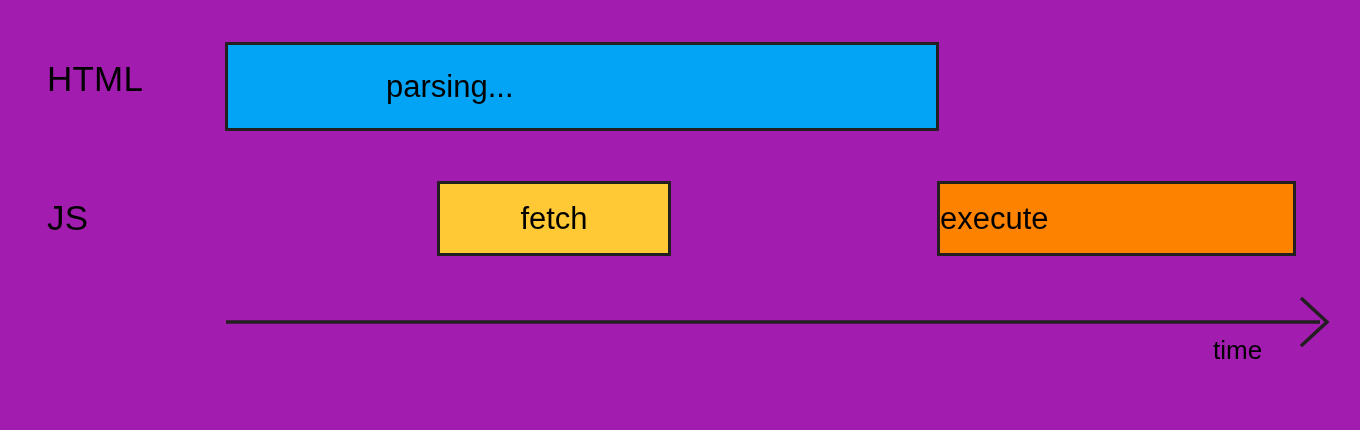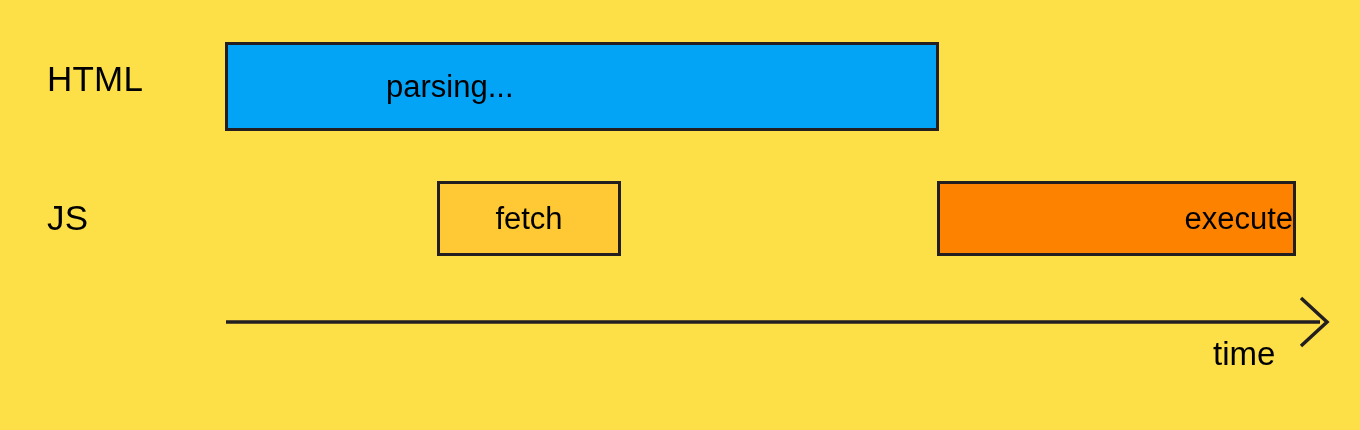--- a/index.html
+++ b/index.html
@@ -8,21 +8,21 @@
     background: #ffffff;
   }
   body {
     font-family: "Liberation Sans", sans-serif;
     -webkit-font-smoothing: antialiased;
   }
   #canvas {
     position: relative;
     width: 1360px;
     height: 430px;
-    background: #fde047;
+    background: #a21caf;
     overflow: hidden;
   }
 
   
   .row-label {
     position: absolute;
     font-size: 35px;
     line-height: 1;
     color: #000000;
     white-space: nowrap;
@@ -59,51 +59,51 @@
     left: 158px;
   }
   #bar-html .done-text {
     position: absolute;
     right: 23px;
   }
 
   #bar-fetch {
     left: 437px;
     top: 181px;
-    width: 184px;
+    width: 234px;
     height: 75px;
     background: #ffc935;
     justify-content: center;
   }
 
   #bar-execute {
     left: 937px;
     top: 181px;
     width: 359px;
     height: 75px;
     background: #fc8200;
-    justify-content: flex-end;
+    justify-content: flex-start;
   }
 
   
   #time-axis {
     position: absolute;
     left: 220px;
     top: 292px;
     width: 1120px;
     height: 62px;
   }
   #time-axis svg {
     display: block;
   }
   #time-label {
     position: absolute;
     left: 1213px;
     top: 337px;
-    font-size: 33px;
+    font-size: 26px;
     line-height: 1;
     color: #000000;
     white-space: nowrap;
   }
 </style>
 </head>
 <body>
 
 <div id="canvas">
 

